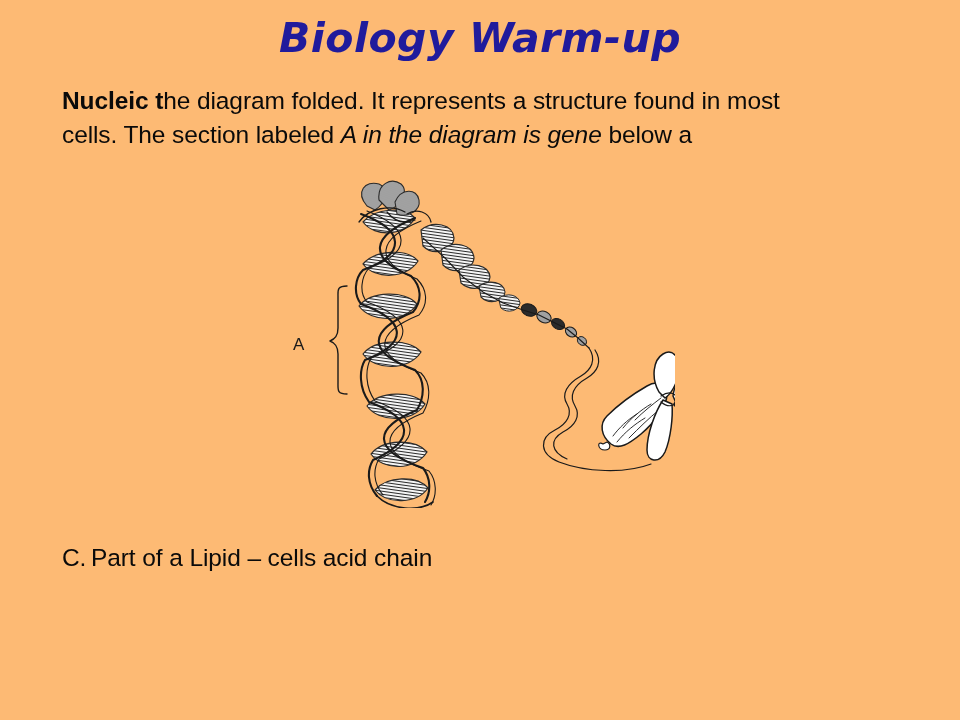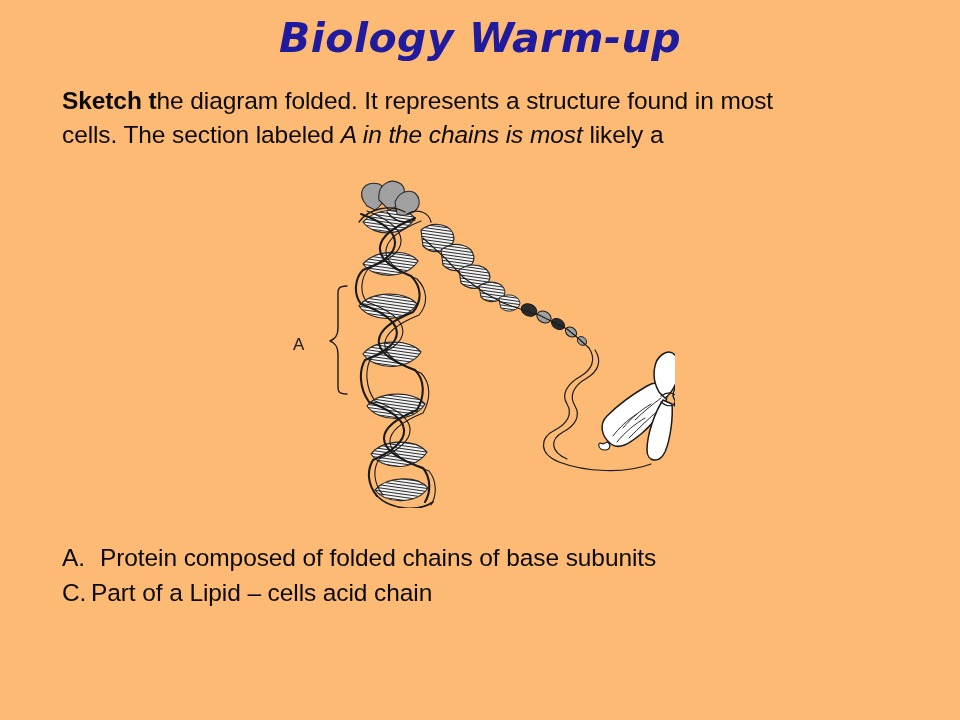--- a/index.html
+++ b/index.html
@@ -84,21 +84,21 @@
   .opt .gap-thin { display: inline-block; width: 5px; }
 </style>
 </head>
 <body>
 
 <div id="slide">
 
   <div id="title">Biology Warm-up</div>
 
   <div id="prompt">
-    <span class="b">Sketch t</span><span>he diagram folded. It represents a structure found in most cells. The section labeled </span><span class="i">A in the chains is most</span><span> likely a</span>
+    <span class="b">Nucleic t</span><span>he diagram folded. It represents a structure found in most cells. The section labeled </span><span class="i">A in the diagram is gene</span><span> below a</span>
   </div>
 
   <div id="diagram">
     <svg width="420" height="330" viewBox="0 0 420 330" xmlns="http://www.w3.org/2000/svg">
       <defs>
 
         <pattern id="hatch" width="6" height="6" patternUnits="userSpaceOnUse" patternTransform="rotate(8)">
           <rect width="6" height="6" fill="#ffffff"></rect>
           <line x1="0" y1="1.5" x2="6" y2="1.5" stroke="#2b2b2b" stroke-width="1.1"></line>
           <line x1="0" y1="4.5" x2="6" y2="4.5" stroke="#2b2b2b" stroke-width="1.1"></line>
@@ -252,23 +252,20 @@
 
           <path d="M 406 218 C 412 214, 418 214, 422 219" stroke-width="1.2"></path>
           <path d="M 406 224 C 412 229, 418 229, 422 224" stroke-width="1.2"></path>
         </g>
       </g>
     </svg>
   </div>
 
   <div id="options">
 
-    <div class="opt">
-      <span class="lbl">A.</span><span class="gap-wide"></span><span>Protein composed of folded chains of base subunits</span>
-    </div>
 
 
     <div class="opt">
       <span class="lbl">C.</span><span class="gap-thin"></span><span>Part of a Lipid – cells acid chain</span>
     </div>
 
 
   </div>
 
 </div>

